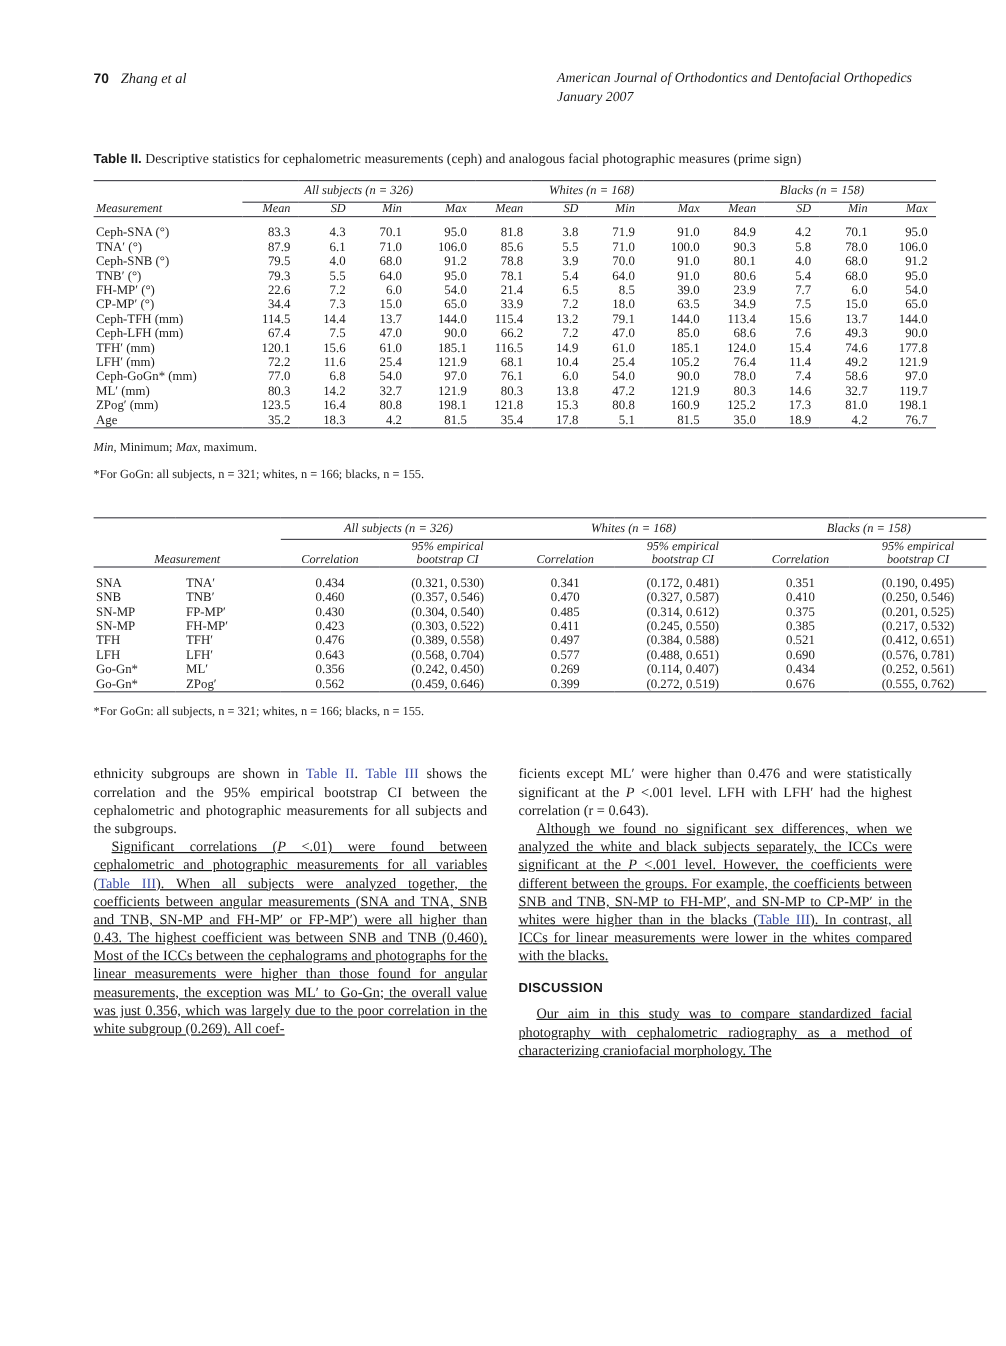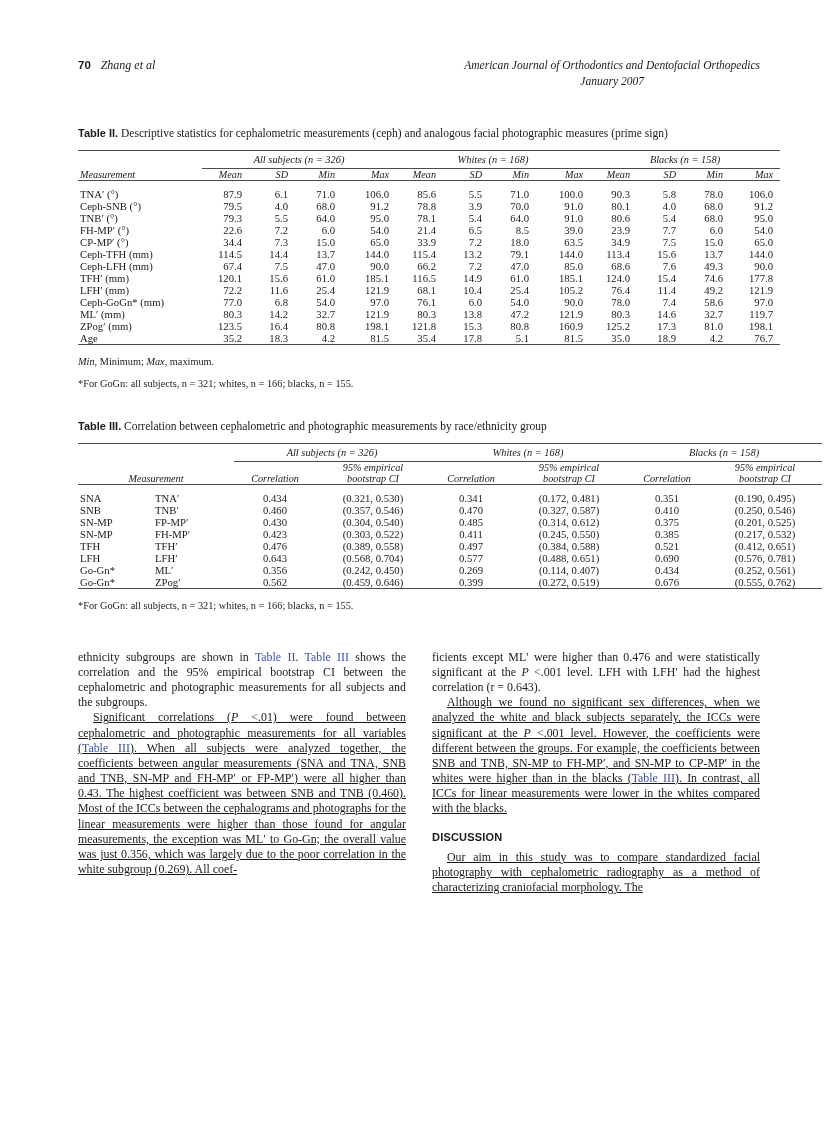--- a/index.html
+++ b/index.html
@@ -37,21 +37,21 @@
     font-family: "Liberation Sans", sans-serif;
     font-weight: bold;
     font-size: 11.5px;
     margin-right: 7px;
   }
   .runhead-left .authors {
     font-style: italic;
     font-size: 12px;
   }
   .runhead-right {
-    text-align: center;
+    text-align: left;
     font-style: italic;
     font-size: 11.5px;
     line-height: 1.35;
   }
 
   
   .table-block { margin-top: 28px; }
   .table-caption {
     font-size: 11.5px;
     line-height: 1.32;
@@ -221,20 +221,35 @@
           <td class="num">Max</td>
         </tr>
 
         <tr class="rule-mid">
             <td colspan="13"></td>
           </tr>
 
         </tbody>
         <tbody id="t2-body">
           <tr class="drow">
+            <td class="meas">Ceph-SNA (°)</td>
+            <td class="num">83.3</td>
+            <td class="num">4.3</td>
+            <td class="num">70.1</td>
+            <td class="num">95.0</td>
+            <td class="num">81.8</td>
+            <td class="num">3.8</td>
+            <td class="num">71.9</td>
+            <td class="num">91.0</td>
+            <td class="num">84.9</td>
+            <td class="num">4.2</td>
+            <td class="num">70.1</td>
+            <td class="num">95.0</td>
+          </tr>
+          <tr class="drow">
             <td class="meas">TNA′ (°)</td>
             <td class="num">87.9</td>
             <td class="num">6.1</td>
             <td class="num">71.0</td>
             <td class="num">106.0</td>
             <td class="num">85.6</td>
             <td class="num">5.5</td>
             <td class="num">71.0</td>
             <td class="num">100.0</td>
             <td class="num">90.3</td>
@@ -433,24 +448,20 @@
 
     <div class="tfoot">
       <div>
         <span class="i">Min</span><span>, Minimum; </span><span class="i">Max</span><span>, maximum.</span>
       </div>
       <div class="l2">*For GoGn: all subjects, n = 321; whites, n = 166; blacks, n = 155.</div>
     </div>
   </div>
 
   <div class="table-block">
-    <div class="table-caption">
-      <span class="tlabel">Table III.</span>
-      <span>Correlation between cephalometric and photographic measurements by race/ethnicity group</span>
-    </div>
 
     <table class="sci">
       <colgroup>
         <col style="width:68px">
           <col style="width:88px">
         <col style="width:82px">
           <col style="width:114px">
         <col style="width:82px">
           <col style="width:114px">
         <col style="width:82px">

